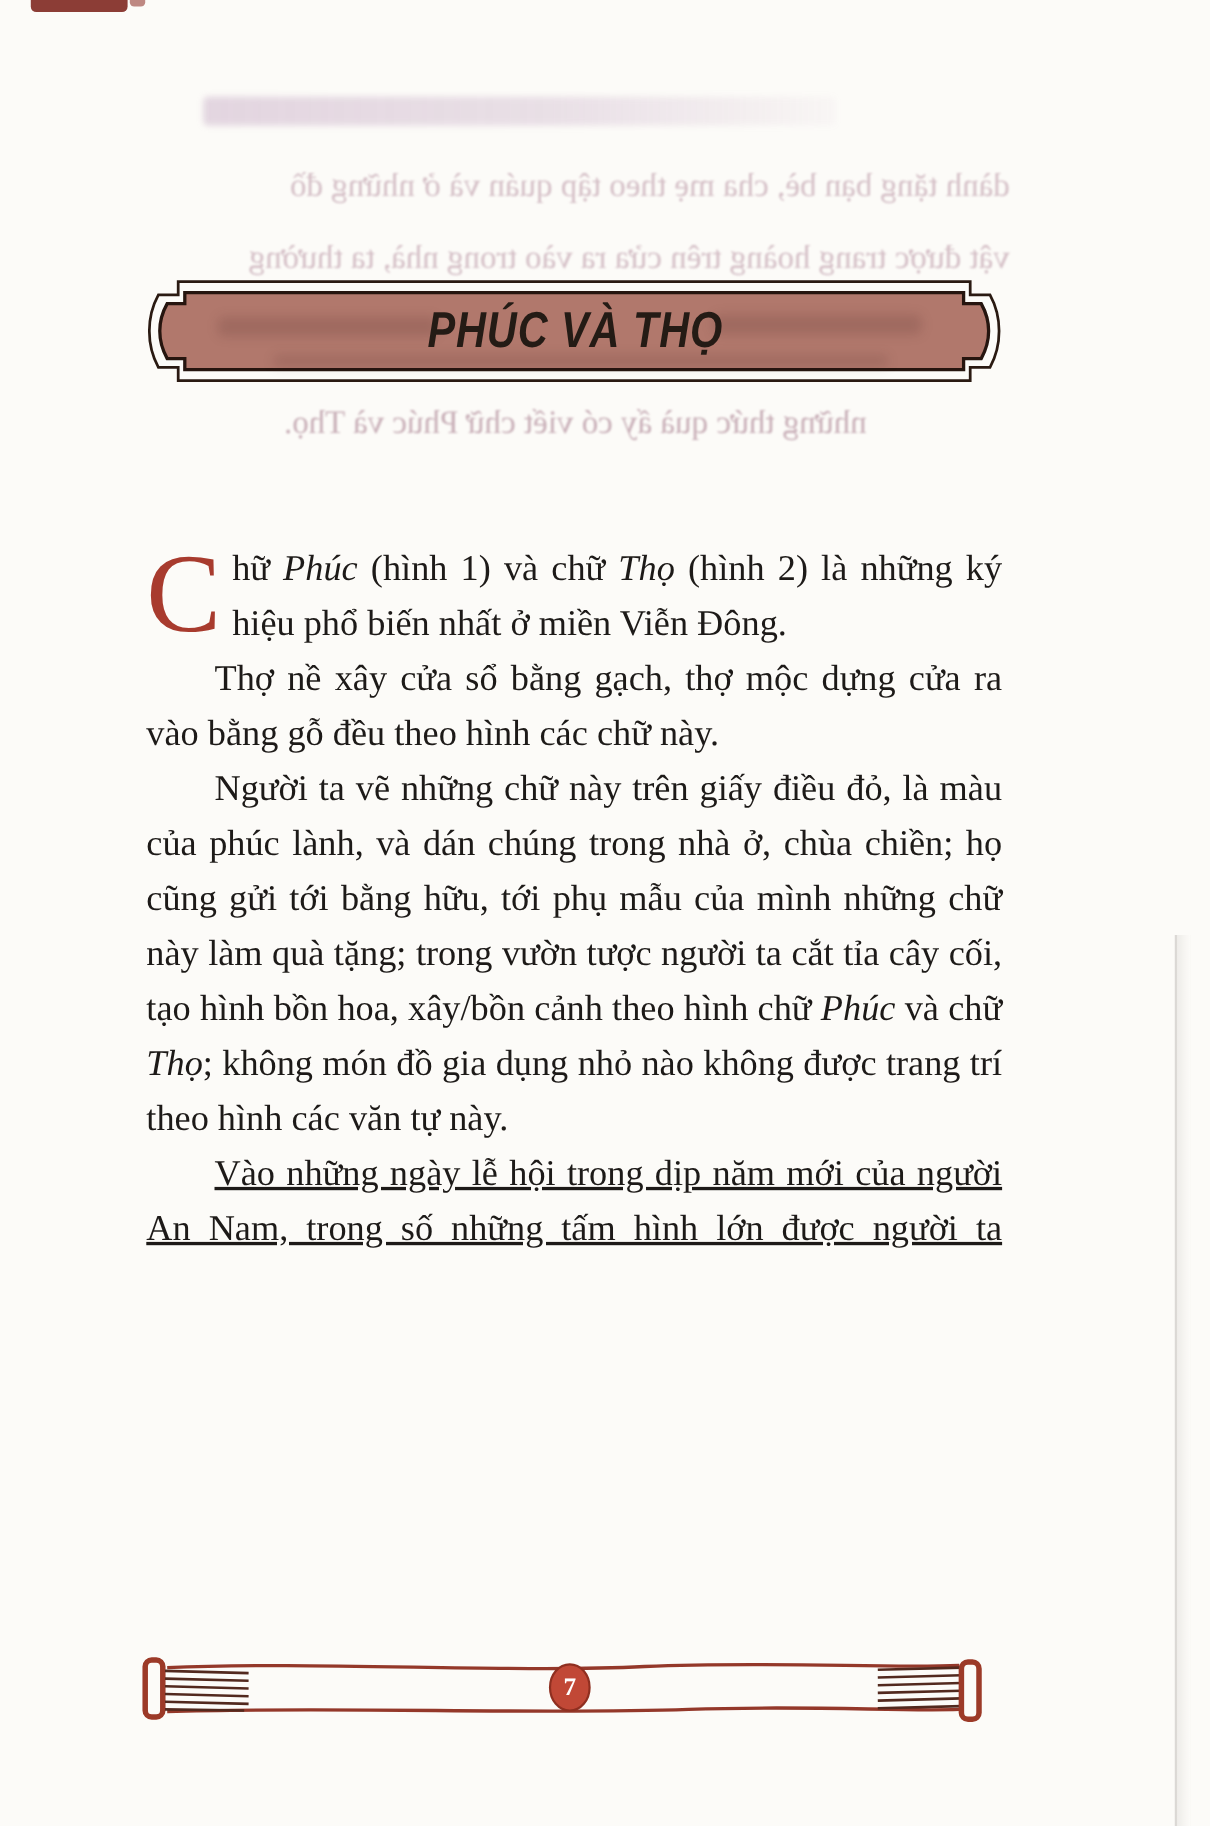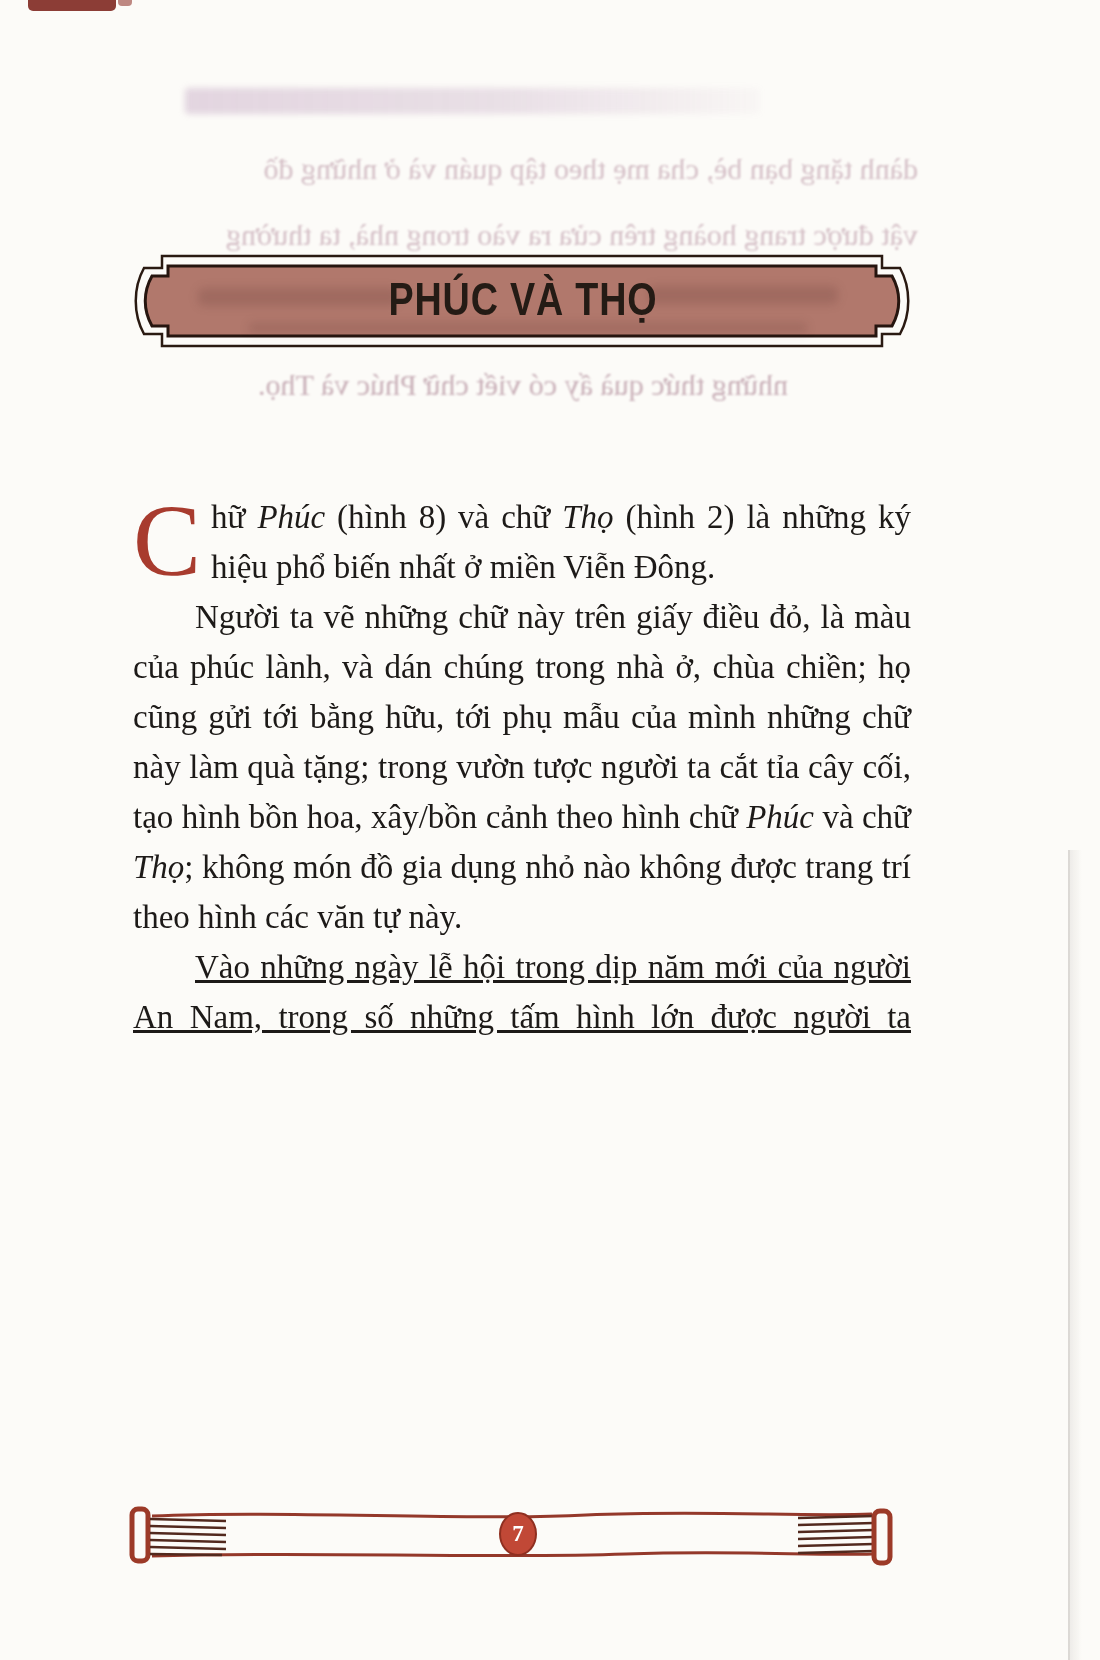--- a/index.html
+++ b/index.html
@@ -32,21 +32,21 @@
   .bleed-line.l1 { top:152px; }
   .bleed-line.l2 { top:218px; }
   .bleed-line.l3 { top:368px; text-align:center; color:rgba(150,100,120,.5); }
   .right-edge-shadow {
     position:absolute; right:18px; top:850px; width:12px; height:810px;
     border-left:2px solid rgba(110,100,95,.22);
     background:linear-gradient(90deg, rgba(120,110,100,.10), rgba(120,110,100,0));
   }
 
   
-  .banner-wrap { position:absolute; left:128px; top:250px; width:790px; height:102px; }
+  .banner-wrap { position:absolute; left:128px; top:250px; width:790px; height:102px;font-style:italic; }
   .banner-wrap svg { position:absolute; inset:0; }
   .banner-smudge {
     position:absolute; height:18px; background:rgba(70,32,32,.16); filter:blur(5px); border-radius:6px;
   }
   .banner-smudge.a { left:70px; top:38px; width:200px; }
   .banner-smudge.b { left:520px; top:36px; width:190px; }
   .banner-smudge.c { left:120px; top:72px; width:560px; height:12px; background:rgba(60,28,28,.12); }
   .banner-title {
     position:absolute; inset:0; display:flex; align-items:center; justify-content:center;
     font-family:"Liberation Sans","DejaVu Sans",sans-serif;
@@ -97,21 +97,22 @@
 
     <path d="M 40,16 L 748,16 L 748,26 L 764,26 C 773,42 773,60 764,76 L 748,76 L 748,86 L 40,86 L 40,76 L 24,76 C 15,60 15,42 24,26 L 40,26 Z" fill="#b1786c" stroke="#26150f" stroke-width="3"></path>
   </svg>
   <div class="banner-smudge a"></div>
   <div class="banner-smudge b"></div>
   <div class="banner-smudge c"></div>
   <div class="banner-title">PHÚC VÀ THỌ</div>
 </div>
 
 <div class="page-body">
-  <p class="first"><span class="dropcap">C</span><span><span>hữ </span><i>Phúc</i><span> (hình 8) và chữ </span><i>Thọ</i><span> (hình 2) là những ký hiệu phổ biến nhất ở miền Viễn Đông.</span></span></p>
+  <p class="first"><span class="dropcap">C</span><span><span>hữ </span><i>Phúc</i><span> (hình 1) và chữ </span><i>Thọ</i><span> (hình 2) là những ký hiệu phổ biến nhất ở miền Viễn Đông.</span></span></p>
+  <p><span>Thợ nề xây cửa sổ bằng gạch, thợ mộc dựng cửa ra vào bằng gỗ đều theo hình các chữ này.</span></p>
   <p><span>Người ta vẽ những chữ này trên giấy điều đỏ, là màu của phúc lành, và dán chúng trong nhà ở, chùa chiền; họ cũng gửi tới bằng hữu, tới phụ mẫu của mình những chữ này làm quà tặng; trong vườn tược người ta cắt tỉa cây cối, tạo hình bồn hoa, xây/bồn cảnh theo hình chữ </span><i>Phúc</i><span> và chữ </span><i>Thọ</i><span>; không món đồ gia dụng nhỏ nào không được trang trí theo hình các văn tự này.</span></p>
   <p class="justify-last"><span>Vào những ngày lễ hội trong dịp năm mới của người An Nam, trong số những tấm hình lớn được người ta</span></p>
 </div>
 
 <div class="footer-wrap">
   <svg viewBox="0 0 790 85">
 
     <path d="M 26,19 C 160,13 340,24 460,18 C 580,13 680,20 746,17" fill="none" stroke="#94382a" stroke-width="3"></path>
     <path d="M 26,59 C 180,54 360,62 500,57 C 610,53 690,59 746,57" fill="none" stroke="#94382a" stroke-width="3"></path>
 

